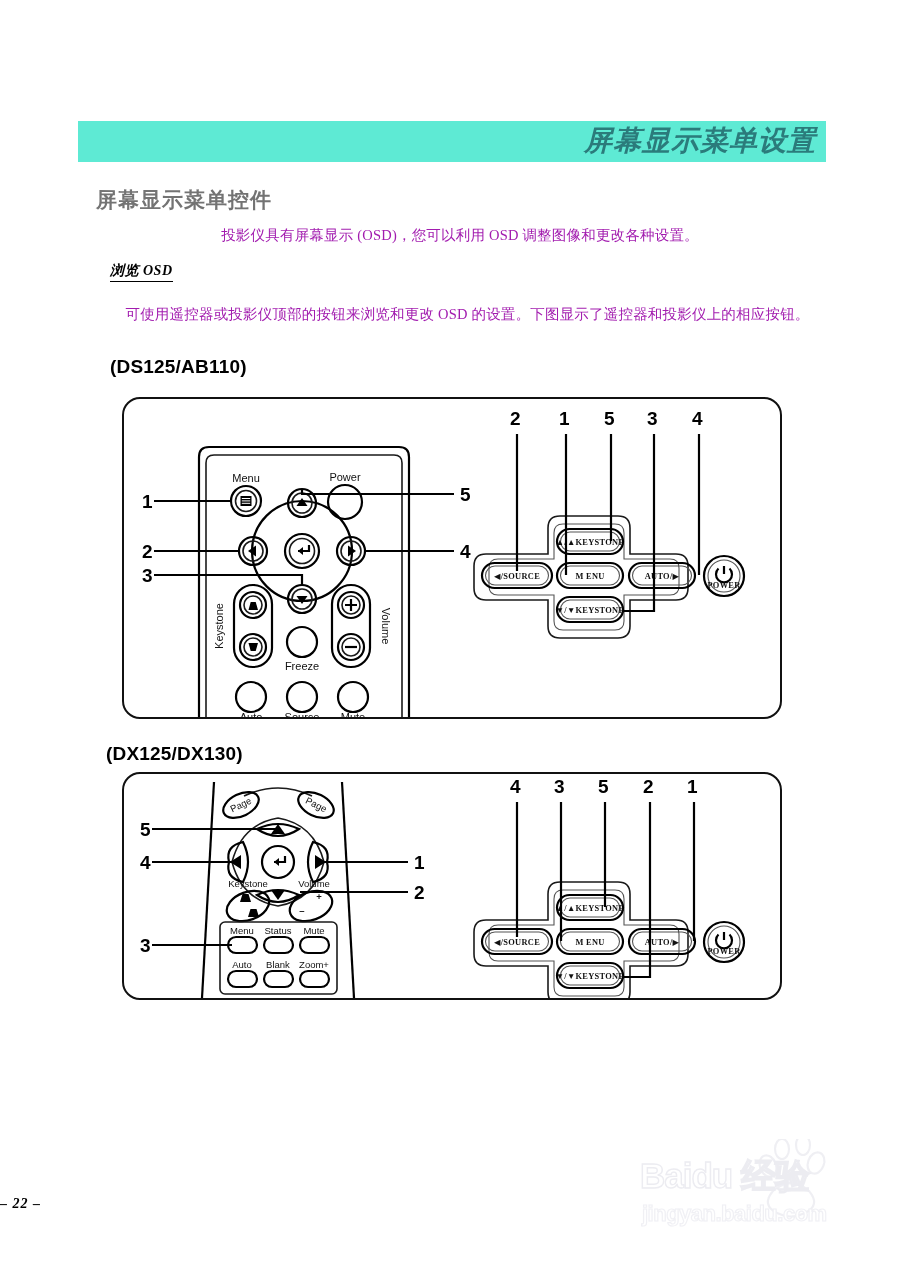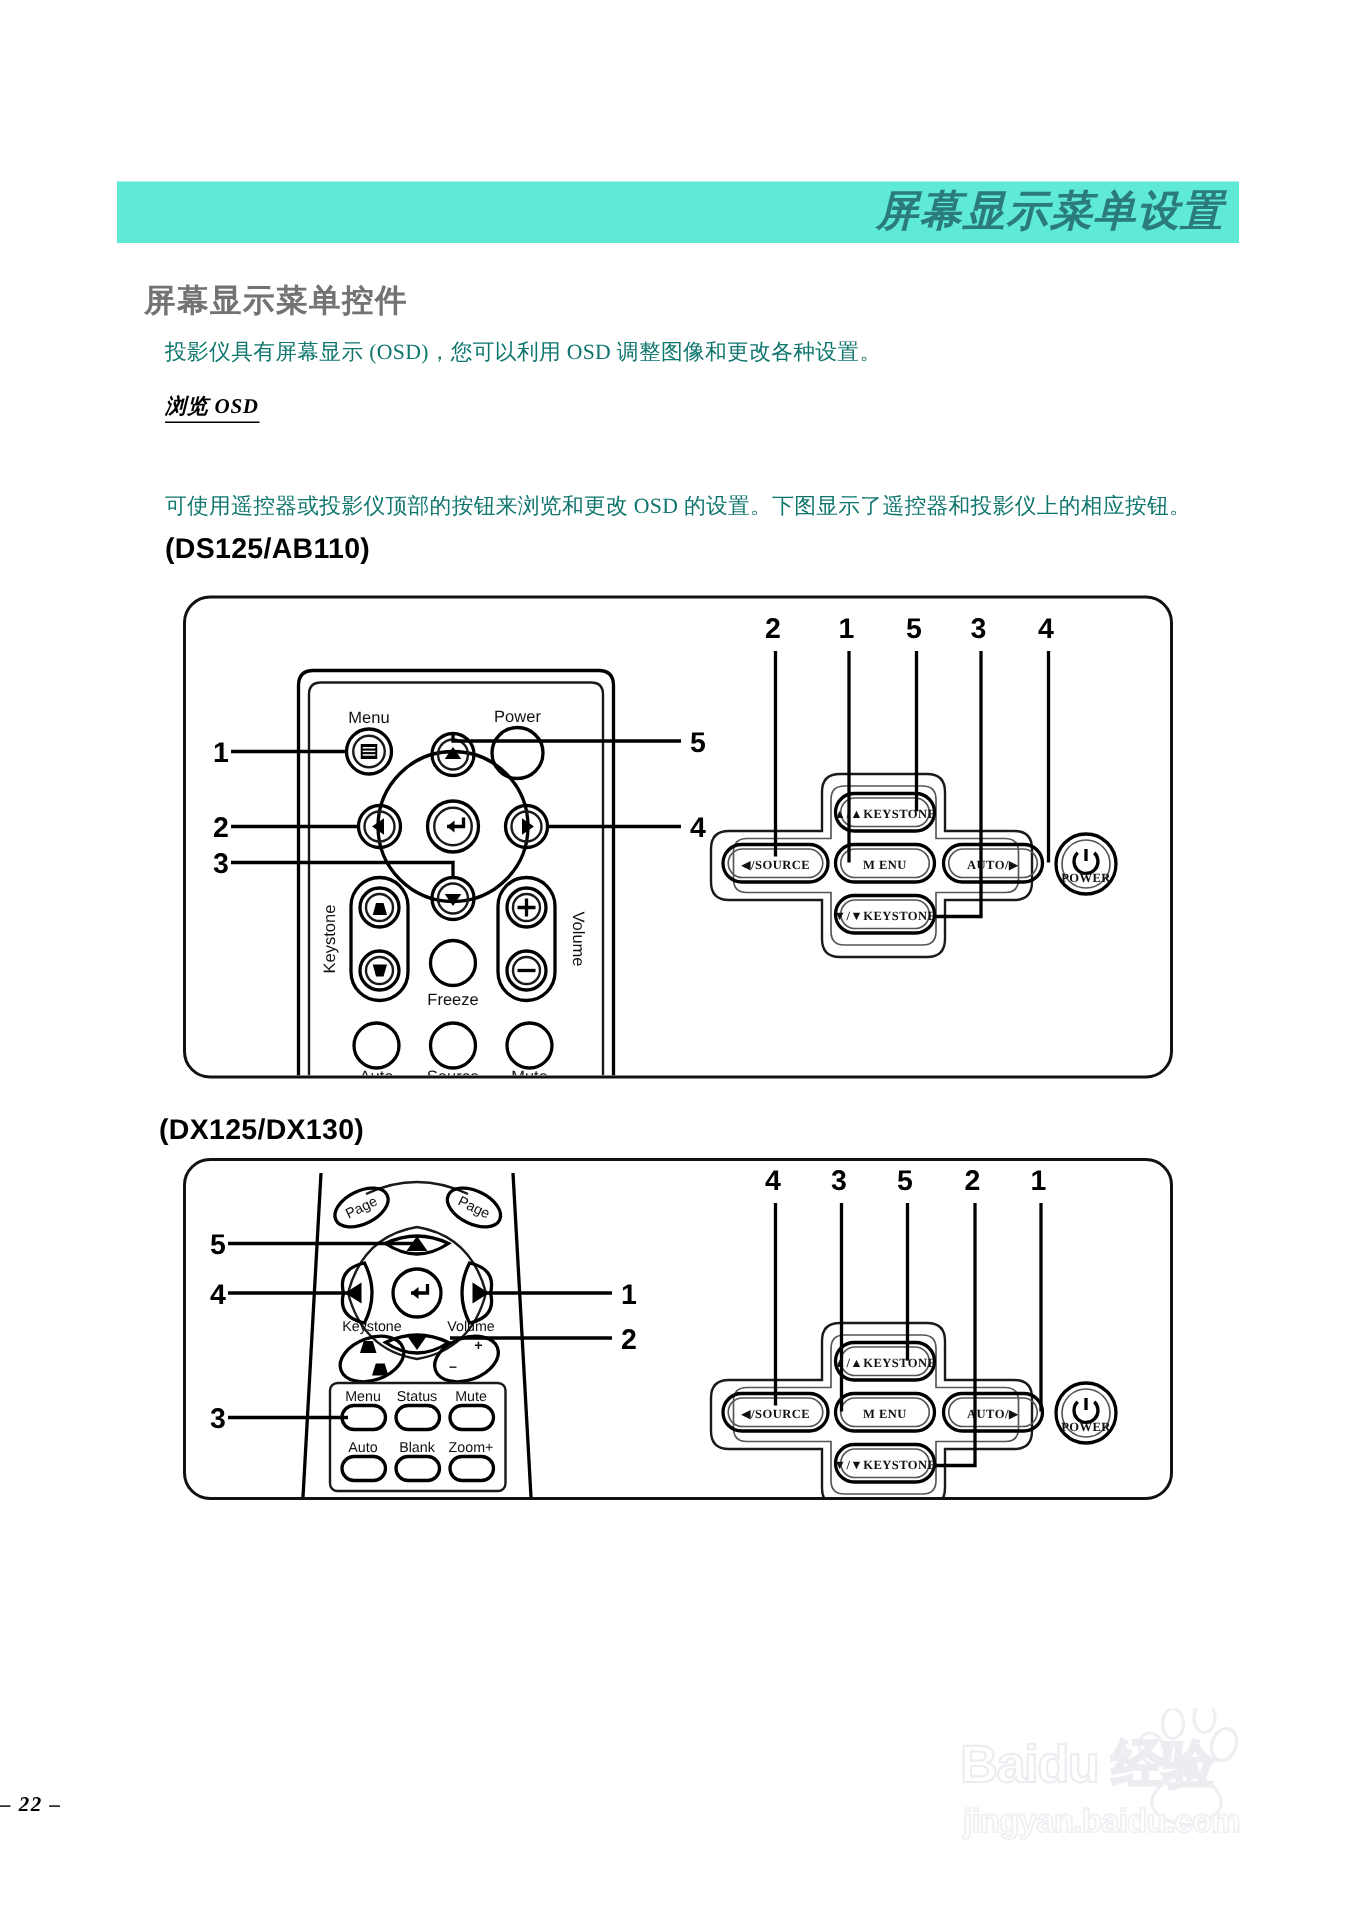--- a/index.html
+++ b/index.html
@@ -48,25 +48,26 @@
     font-weight: 700;
     font-size: 21px;
     color: #737373;
     letter-spacing: 1px;
     margin-left: 18px;
   }
   .para {
     position: absolute;
     font-size: 14.5px;
     line-height: 22px;
-    color: #0f766e;
+    color: #a21caf;
     letter-spacing: .2px;
+    text-align: center;
   }
   .para-1 { left: 110px; top: 224px; width: 700px; }
-  .para-2 { left: 110px; top: 303px; width: 715px; margin-top: 24px; }
+  .para-2 { left: 110px; top: 303px; width: 715px; }
 
   .subheading {
     position: absolute;
     left: 110px;
     top: 262px;
     font-style: italic;
     font-weight: 700;
     font-size: 14px;
     border-bottom: 1.5px solid #000;
     padding-bottom: 1px;

